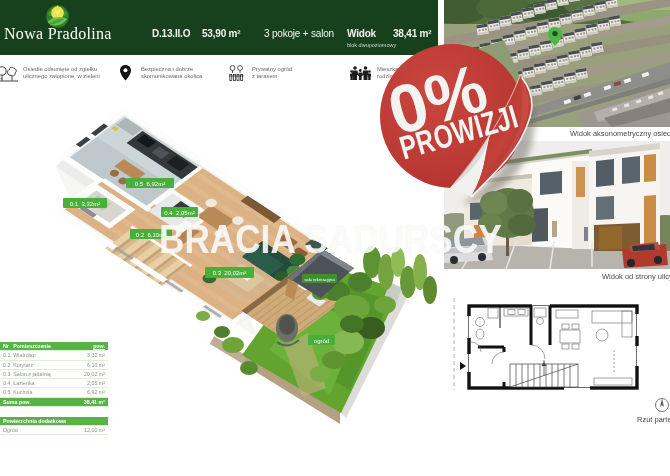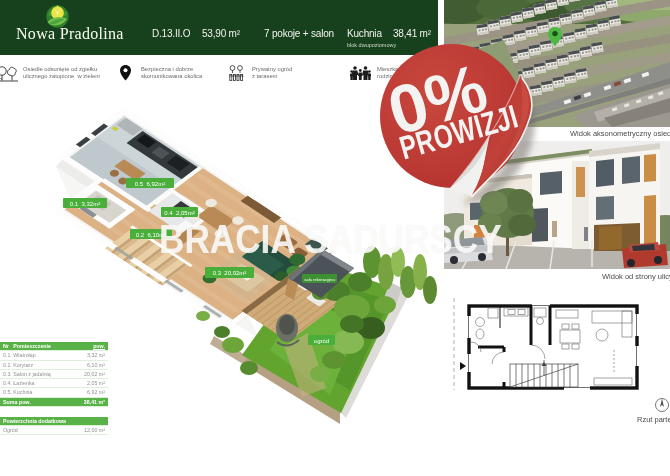--- a/index.html
+++ b/index.html
@@ -1,23 +1,23 @@
 <!DOCTYPE html>
 <html><head>
 <meta charset="utf-8">
 <style>
   html,body{margin:0;padding:0;}
   body{width:670px;height:476px;position:relative;overflow:hidden;background:#fff;
        font-family:"Liberation Sans", sans-serif;}
   .abs{position:absolute;}
   
   #header{left:0;top:0;width:438px;height:55px;background:#17411c;}
-  #logo-txt{left:16px;top:25px;color:#fdfdf4;font-family:"Liberation Serif",serif;
+  #logo-txt{left:4px;top:25px;color:#fdfdf4;font-family:"Liberation Serif",serif;
             font-size:16px;letter-spacing:0.3px;}
-  .htxt{color:#f2f2ee;font-size:10px;font-weight:normal;top:28px;letter-spacing:-0.2px;}
+  .htxt{color:#f2f2ee;font-size:10px;font-weight:bold;top:28px;letter-spacing:-0.2px;}
   .hsub{color:#cfd8cc;font-size:5.5px;top:42px;}
   .ftext{font-size:5.8px;color:#6a6a6a;line-height:6.8px;top:66px;}
   
   .cap{font-size:7.5px;color:#4a4a4a;}
   
   #tbl{left:0;top:342px;width:108px;font-size:5.3px;color:#909090;}
   .trow{position:relative;height:8.3px;line-height:8.4px;border-bottom:0.5px solid #dff0da;}
   .tg{background:#58b247;color:#fff;font-weight:bold;}
   .tr-r{position:absolute;right:3px;top:0;}
   .tr-l{position:absolute;left:3px;top:0;}
@@ -257,22 +257,22 @@
     <path d="M22 10 Q18 6 14 8 Q16 13 21 13 Z" fill="#419738"></path>
     <path d="M12.5 2 L15.5 6 L9.5 6 Z" fill="#c8c23a"></path>
     <path d="M12.5 3.5 C7.5 3.5 5.5 8 6.5 12 C8 15.5 11 16.5 12.5 16.5 C14 16.5 17 15.5 18.5 12 C19.5 8 17.5 3.5 12.5 3.5 Z" fill="#e9e548"></path>
     <path d="M9 5 L12.5 9 L16 5 L12.5 13 Z" fill="#f4f287" opacity="0.9"></path>
     <path d="M2.5 19 Q9 12.5 19 14.5 Q21 15 22 16 Q17 23 9 22.5 Q4.5 22 2.5 19 Z" fill="#74c04c"></path>
     <path d="M4 20.5 Q11 15 20 15.5 Q13 21 6.5 21.5 Z" fill="#4ba53c"></path>
   </svg></div>
   <div id="logo-txt" class="abs">Nowa Pradolina</div>
   <div class="abs htxt" style="left:152px;">D.13.II.O</div>
   <div class="abs htxt" style="left:202px;">53,90 m²</div>
-  <div class="abs htxt" style="left:264px;font-weight:normal;">7 pokoje + salon</div>
-  <div class="abs htxt" style="left:347px;">Kuchnia</div>
+  <div class="abs htxt" style="left:264px;font-weight:normal;">3 pokoje + salon</div>
+  <div class="abs htxt" style="left:347px;">Widok</div>
   <div class="abs hsub" style="left:347px;">blok dwupoziomowy</div>
   <div class="abs htxt" style="left:393px;">38,41 m²</div>
 
   <div id="features" class="abs" style="left:0;top:55px;width:444px;height:45px;background:#fff;"></div>
   <div class="abs" style="left:-4px;top:65px;" id="ic1"><svg width="22" height="18" viewBox="0 0 22 18">
     <g fill="none" stroke="#2b2b2b" stroke-width="0.9">
       <circle cx="6" cy="6" r="4.2"></circle>
       <path d="M13 10 C11 9 11 5 13.5 4.5 C13.5 2 17 1.5 18 3.5 C20.5 3.5 21 7 19 8 C20 10 17 11.5 15.5 10.5 Z"></path>
       <line x1="6" y1="10" x2="6" y2="15.5"></line>
       <line x1="16" y1="11" x2="16" y2="15.5"></line>

